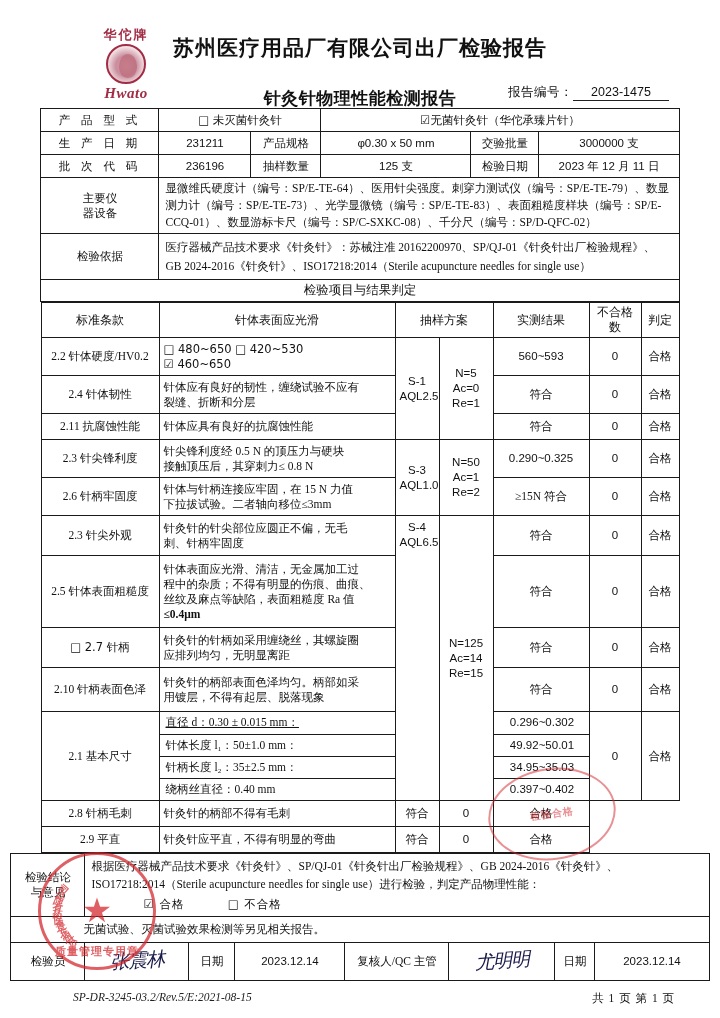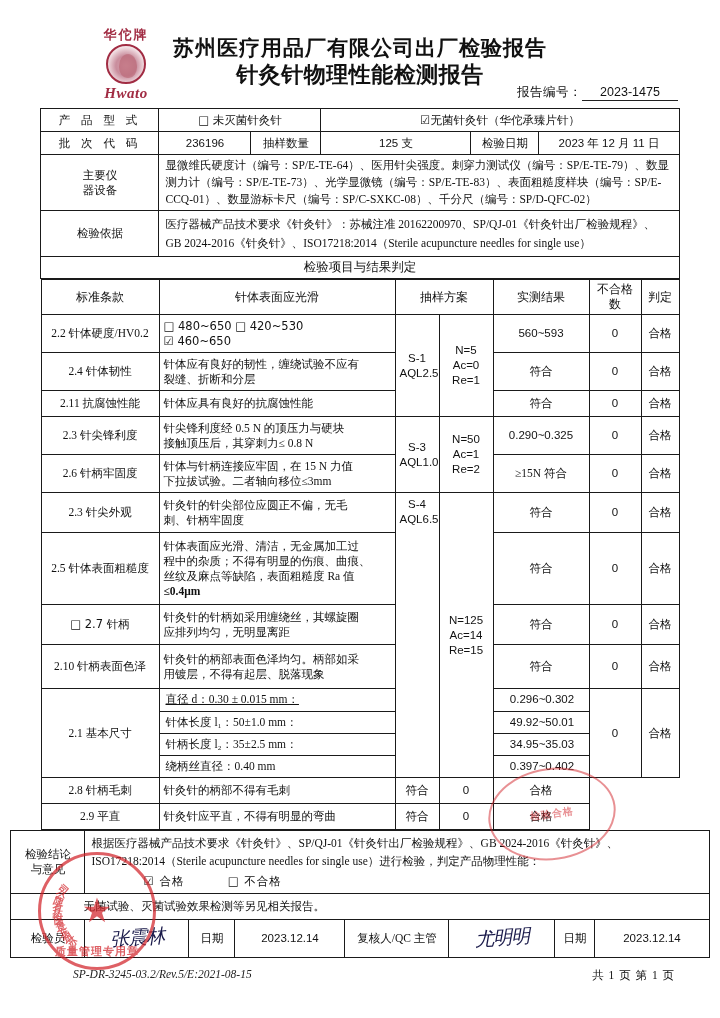--- a/index.html
+++ b/index.html
@@ -70,28 +70,29 @@
     text-align: center;
     padding-top: 34px;
   }
   .title-main {
     font-size: 21px;
     font-weight: bold;
     letter-spacing: 1px;
     line-height: 28px;
   }
   .title-sub {
-    font-size: 22px;
+    font-size: 17px;
     font-weight: bold;
     letter-spacing: .5px;
     line-height: 26px;
+    margin-top: 24px;
   }
   .report-no {
     position: absolute;
-    right: 42px; top: 84px;
+    right: 51px; top: 84px;
     font-size: 12.5px;
     white-space: nowrap;
   }
   .report-no .rn-label { letter-spacing: .5px; }
   .report-no .rn-value {
     display: inline-block;
     min-width: 96px;
     text-align: center;
     border-bottom: 1px solid #222;
     font-family: "Liberation Sans", sans-serif;
@@ -292,20 +293,28 @@
         <col style="width:70px">
       <col style="width:150px">
         <col style="width:68px">
         <col style="width:140px">
     </colgroup>
     <tbody>
       <tr class="t-top">
         <td class="c sp">产 品 型 式</td>
         <td class="c chk" colspan="2">□  未灭菌针灸针</td>
         <td class="c chk" colspan="3">☑无菌针灸针（华佗承臻片针）</td>
+      </tr>
+      <tr class="t-top">
+        <td class="c sp">生 产 日 期</td>
+        <td class="c num">231211</td>
+        <td class="c">产品规格</td>
+        <td class="c num">φ0.30 x 50 mm</td>
+        <td class="c">交验批量</td>
+        <td class="c num">3000000 支</td>
       </tr>
       <tr class="t-top">
         <td class="c sp">批 次 代 码</td>
         <td class="c num">236196</td>
         <td class="c">抽样数量</td>
         <td class="c num">125 支</td>
         <td class="c">检验日期</td>
         <td class="c num">2023 年 12 月 11 日</td>
       </tr>
       <tr>

